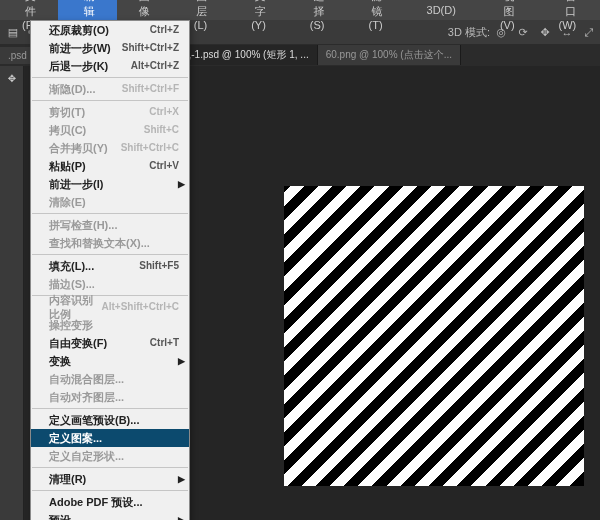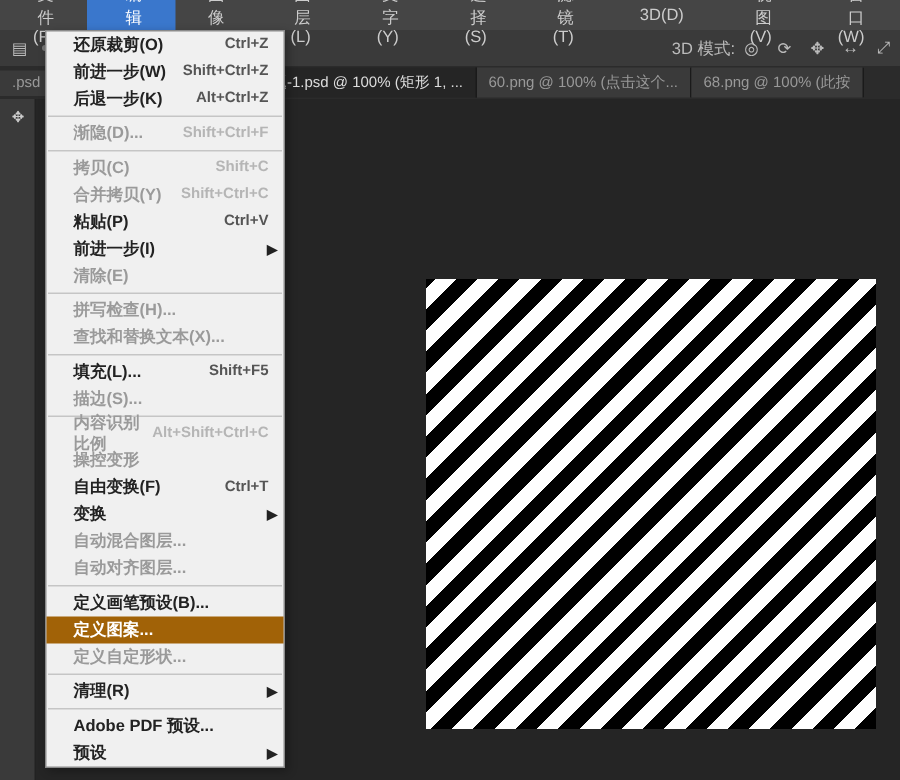--- a/index.html
+++ b/index.html
@@ -17,21 +17,21 @@
   .toolstrip .tool { width:22px; height:22px; margin:1px; display:flex; align-items:center; justify-content:center; color:#ccc; font-size:10px; }
   .canvas-area { position:absolute; top:66px; left:24px; right:0; bottom:0; background:#252525; }
   .pattern { position:absolute; top:120px; left:260px; width:300px; height:300px; background:#fff;
     background: repeating-linear-gradient(-45deg, #000 0 10px, #fff 10px 20px); }
   
   .dropdown { position:absolute; top:20px; left:30px; width:160px; background:#f0f0f0; border:1px solid #8a8a8a; box-shadow:2px 2px 6px rgba(0,0,0,.3); font-size:11px; color:#222; }
   .dropdown .row { display:flex; justify-content:space-between; align-items:center; padding:2px 10px 2px 18px; height:18px; line-height:14px; position:relative;font-weight:bold; }
   .dropdown .row .sc { color:#555; font-size:10px; }
   .dropdown .row.disabled { color:#9a9a9a; }
   .dropdown .row.disabled .sc { color:#b5b5b5; }
-  .dropdown .row.highlight { background:#a16207; color:#fff; }
+  .dropdown .row.highlight { background:#0c4a6e; color:#fff; }
   .dropdown .sep { height:1px; background:#c5c5c5; margin:2px 1px; }
   .dropdown .row .caret { position:absolute; right:4px; font-size:9px; }
 </style>
 </head>
 <body>
 
 <div class="menubar" id="menubar">
     <span class="mitem">文件(F)</span>
     <span class="mitem open">编辑(E)</span>
     <span class="mitem">图像(I)</span>
@@ -55,21 +55,20 @@
   <span class="icon">✥</span>
   <span class="icon">↔</span>
   <span class="icon">⤢</span>
 </div>
 
 <div class="tabs" id="tabs">
     <div class="tab">.psd @</div>
     <div class="tab">24683HEKN.psd @</div>
     <div class="tab active">未标题-1.psd @ 100% (矩形 1, ...</div>
     <div class="tab">60.png @ 100% (点击这个...</div>
-    <div class="tab">68.png @ 100% (此按</div>
   </div>
 
 <div class="toolstrip">
   <div class="tool">✥</div>
 </div>
 
 <div class="canvas-area">
   <div class="pattern"></div>
 </div>
 
@@ -85,20 +84,24 @@
     <div class="row">
       <span>后退一步(K)</span>
       <span class="sc">Alt+Ctrl+Z</span>
     </div>
     <div class="sep"></div>
     <div class="row disabled">
       <span>渐隐(D)...</span>
       <span class="sc">Shift+Ctrl+F</span>
     </div>
     <div class="sep"></div>
+    <div class="row disabled">
+      <span>剪切(T)</span>
+      <span class="sc">Ctrl+X</span>
+    </div>
     <div class="row disabled">
       <span>拷贝(C)</span>
       <span class="sc">Shift+C</span>
     </div>
     <div class="row disabled">
       <span>合并拷贝(Y)</span>
       <span class="sc">Shift+Ctrl+C</span>
     </div>
     <div class="row">
       <span>粘贴(P)</span>

